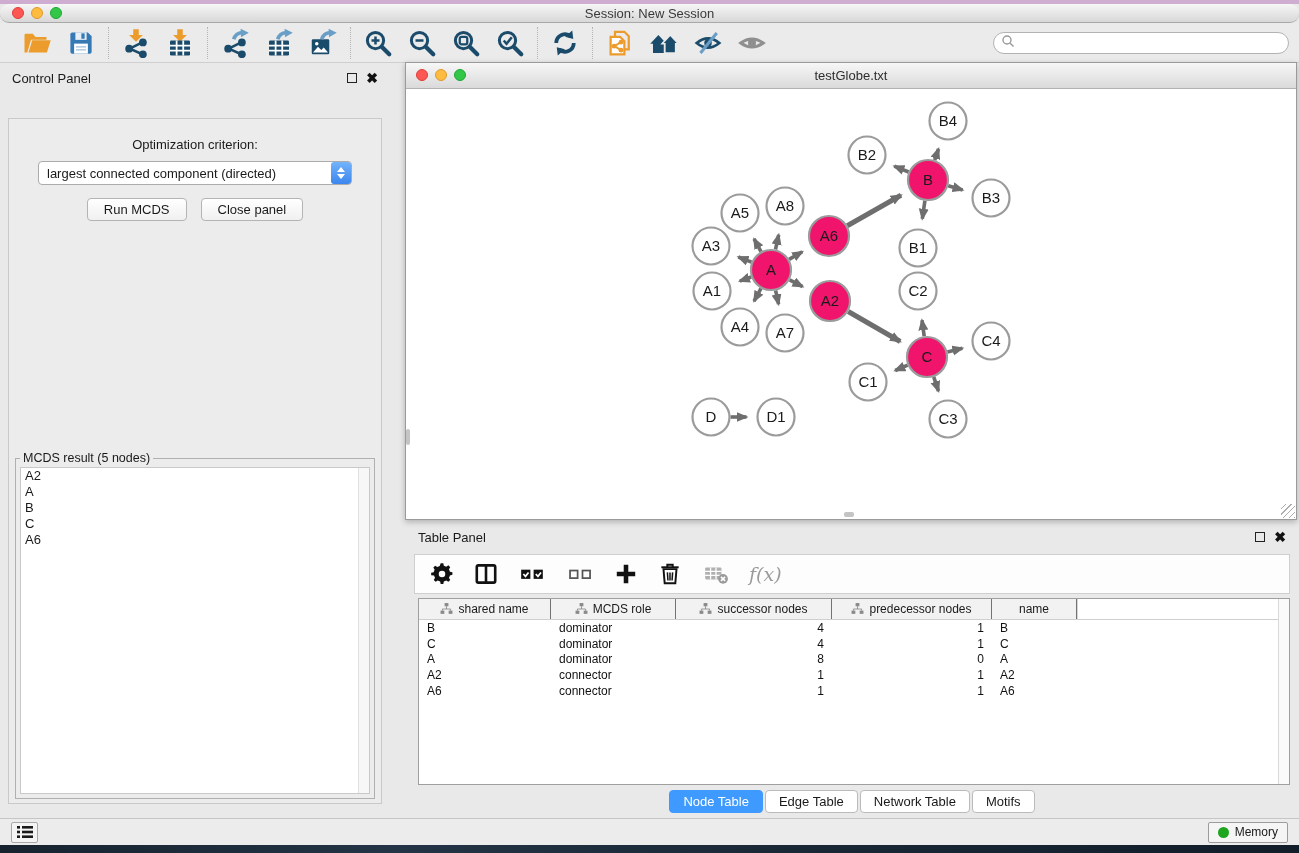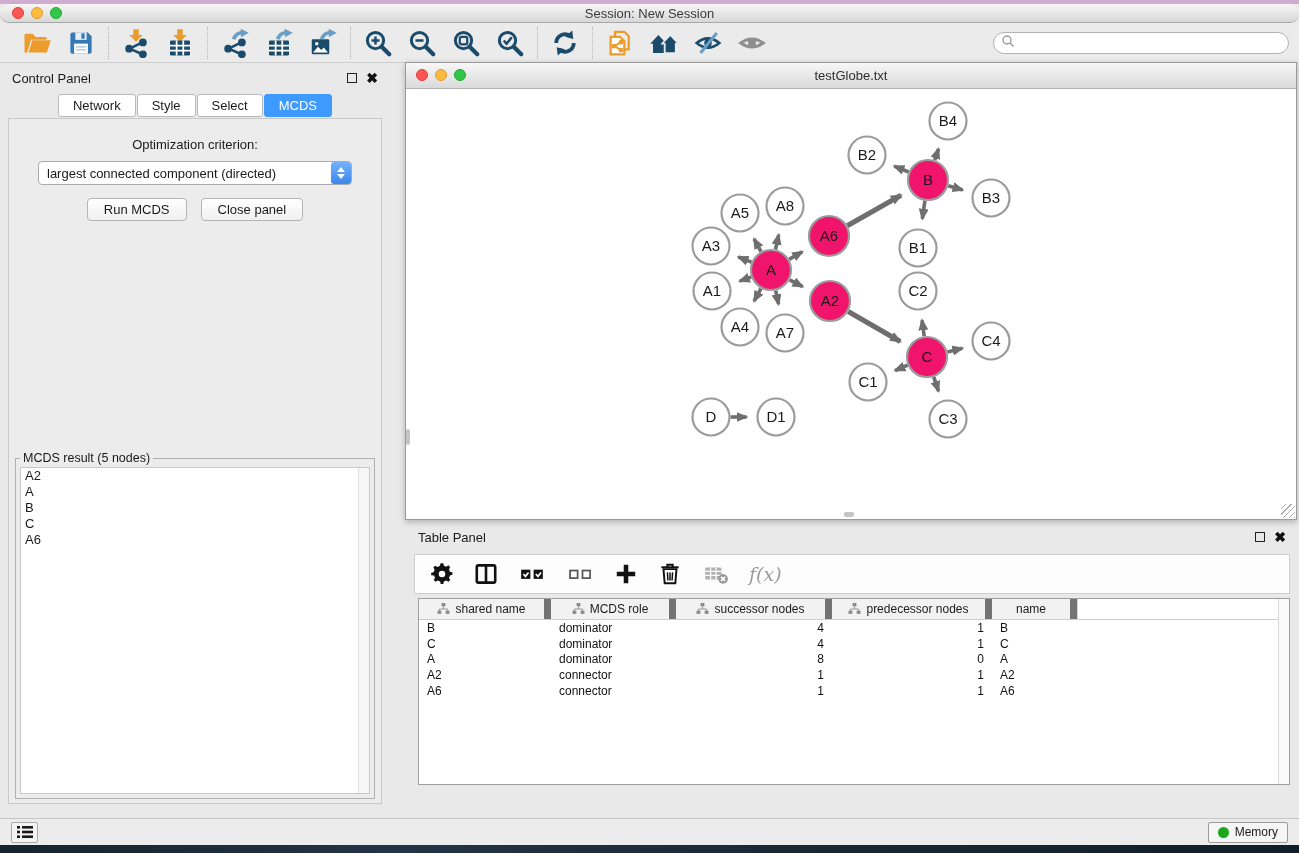--- a/index.html
+++ b/index.html
@@ -70,21 +70,21 @@
      background:repeating-linear-gradient(135deg, transparent 0 3px, #adadad 3px 4px); }
 
   
   .table-panel { position:absolute; left:0; right:0; top:456px; bottom:0; }
   .tp-header { height:34px; display:flex; align-items:center; padding:0 13px; }
   .tp-toolbar { margin:0 9px; height:40px; background:#fdfdfd; border:1px solid #cfcfcf; display:flex; align-items:center; gap:18px; padding:0 14px; }
   .tp-tool { display:flex; align-items:center; }
   .tbl-wrap { position:absolute; left:13px; right:9px; top:78px; bottom:33px; background:#fff; border:1px solid #9f9f9f; overflow:hidden; }
   .tbl-scroll { position:absolute; right:0; top:0; bottom:0; width:11px; background:#fafafa; border-left:1px solid #d9d9d9; }
   .tbl-header { display:flex; height:21px; background:#f2f2f2; border-bottom:1px solid #cfcfcf; }
-  .th-cell { display:flex; align-items:center; justify-content:center; gap:5px; font-size:12px; color:#1a1a1a; border-right:7px solid #737373; }
+  .th-cell { display:flex; align-items:center; justify-content:center; gap:5px; font-size:12px; color:#1a1a1a; border-right:1px solid #737373; }
   .th-cell:last-child { border-right:none; }
   .tbl-row { display:flex; height:15.8px; align-items:center; }
   .td-cell { font-size:12px; color:#111; padding:0 8px; white-space:nowrap; }
   .num { text-align:right; }
   .tp-tabs { position:absolute; left:0; right:0; bottom:5px; display:flex; justify-content:center; gap:2px; }
   .tp-tab { padding:3px 13px; font-size:13px; border:1px solid #bbb; background:#fff; border-radius:4px; color:#1a1a1a; }
   .tp-tab.active { background:#3e9afe; border-color:#3e9afe; color:#fff; }
 
   
   .statusbar { position:absolute; left:0; right:0; bottom:8px; height:27px; background:#ececec; border-top:1px solid #c6c6c6; display:flex; align-items:center; padding:0 11px; }
@@ -274,26 +274,20 @@
 <div class="main">
 
   <div class="control-panel">
     <div class="cp-header">
       <span class="panel-title">Control Panel</span>
       <span class="panel-ctl">
         <span class="float-box"></span>
         <span class="close-x">✖</span>
       </span>
     </div>
-    <div class="cp-tabs" id="cpTabs">
-        <div class="cp-tab">Network</div>
-        <div class="cp-tab">Style</div>
-        <div class="cp-tab">Select</div>
-        <div class="cp-tab active">MCDS</div>
-      </div>
     <div class="cp-content">
       <div class="opt-label">Optimization criterion:</div>
       <div class="dropdown">
         <span class="dd-text">largest connected component (directed)</span>
         <span class="dd-stepper">
             <span class="tri-up"></span>
             <span class="tri-dn"></span>
           </span>
       </div>
       <div class="cp-buttons">
@@ -585,20 +579,26 @@
             <div class="tbl-row">
               <div class="td-cell" style="width: 132px; flex: 0 0 132px;">A6</div>
               <div class="td-cell" style="width: 125px; flex: 0 0 125px;">connector</div>
               <div class="td-cell num" style="width: 156px; flex: 0 0 156px;">1</div>
               <div class="td-cell num" style="width: 160px; flex: 0 0 160px;">1</div>
               <div class="td-cell" style="width: 85px; flex: 0 0 85px;">A6</div>
             </div>
           </div>
         <div class="tbl-scroll"></div>
       </div>
+      <div class="tp-tabs" id="tpTabs">
+          <div class="tp-tab active">Node Table</div>
+          <div class="tp-tab">Edge Table</div>
+          <div class="tp-tab">Network Table</div>
+          <div class="tp-tab">Motifs</div>
+        </div>
     </div>
   </div>
 </div>
 
 <div class="statusbar">
   <div class="list-btn">
     <svg width="16" height="14" viewBox="0 0 16 14">
       <g fill="#1a1a1a">
           <rect x="0" y="1" width="3" height="2.6"></rect>
           <rect x="0" y="5.7" width="3" height="2.6"></rect>

